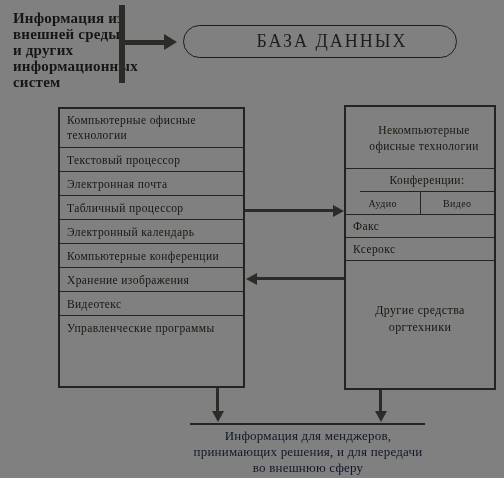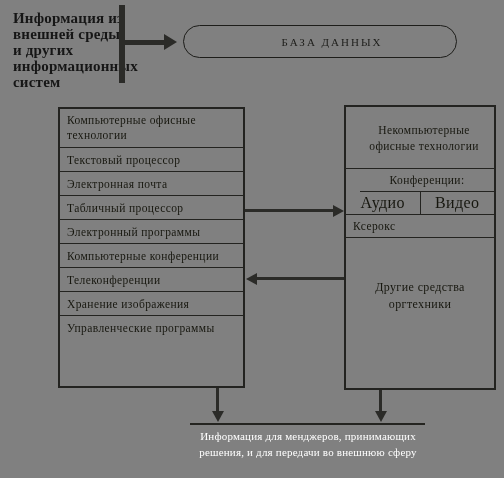--- a/index.html
+++ b/index.html
@@ -74,21 +74,21 @@
     width: 274px;
     height: 33px;
     border: 1.5px solid #1d1d1a;
     border-radius: 17px;
     box-sizing: border-box;
     display: flex;
     align-items: center;
     justify-content: center;
   }
   .database-label {
-    font-size: 11px;
+    font-size: 18px;
     letter-spacing: 2px;
     color: #1d1d1a;
     font-family: "Liberation Serif", "DejaVu Serif", serif;
     margin-left: 24px;
   }
 
   
   .tbl {
     position: absolute;
     box-sizing: border-box;
@@ -150,21 +150,21 @@
   #right-box .row.split {
     padding-left: 0;
     display: flex;
     align-items: stretch;
   }
   #right-box .row.split .cell {
     flex: 1;
     display: flex;
     align-items: center;
     justify-content: center;
-    font-size: 16px;
+    font-size: 10px;
     letter-spacing: 0.4px;
     box-sizing: border-box;
   }
   #right-box .row.split .cell.first {
     border-right: 1.5px solid #232320;
   }
   #right-box .row.tall {
     height: 116px;
     display: flex;
     flex-direction: column;
@@ -228,24 +228,24 @@
     width: 235px;
     height: 2px;
     background: #242420;
   }
   .bottom-caption {
     position: absolute;
     left: 186px;
     top: 428px;
     width: 244px;
     text-align: center;
-    font-size: 11px;
+    font-size: 13px;
     line-height: 16px;
     letter-spacing: 0.2px;
-    color: #ffffff;
+    color: #0f172a;
     font-family: "Liberation Serif", "DejaVu Serif", serif;
   }
 </style>
 </head>
 <body>
 
 <div id="stage">
 
   <div class="source-text">Информация из внешней среды и других информационных систем</div>
 
@@ -256,34 +256,35 @@
 
   <div class="database">
     <span class="database-label">БАЗА ДАННЫХ</span>
   </div>
 
   <div class="tbl" id="left-box">
     <div class="row header">Компьютерные офисные технологии</div>
     <div class="row">Текстовый процессор</div>
     <div class="row">Электронная почта</div>
     <div class="row">Табличный процессор</div>
-    <div class="row">Электронный программы</div>
+    <div class="row">Электронный календарь</div>
     <div class="row">Компьютерные конференции</div>
-    <div class="row">Телеконференции</div>
     <div class="row">Хранение изображения</div>
+    <div class="row">Видеотекс</div>
     <div class="row">Управленческие программы</div>
   </div>
 
   <div class="tbl" id="right-box">
     <div class="row header">Некомпьютерные офисные технологии</div>
     <div class="row center">Конференции:</div>
     <div class="row split">
       <div class="cell first">Аудио</div>
       <div class="cell">Видео</div>
     </div>
+    <div class="row">Факс</div>
     <div class="row">Ксерокс</div>
     <div class="row tall">Другие средства оргтехники</div>
   </div>
 
   <div class="h-arrow-shaft" id="arrow-lr-shaft"></div>
   <div class="h-arrow-head-right" id="arrow-lr-head"></div>
   <div class="h-arrow-shaft" id="arrow-rl-shaft"></div>
   <div class="h-arrow-head-left" id="arrow-rl-head"></div>
 
   <div class="v-arrow-shaft" id="down-left-shaft"></div>

